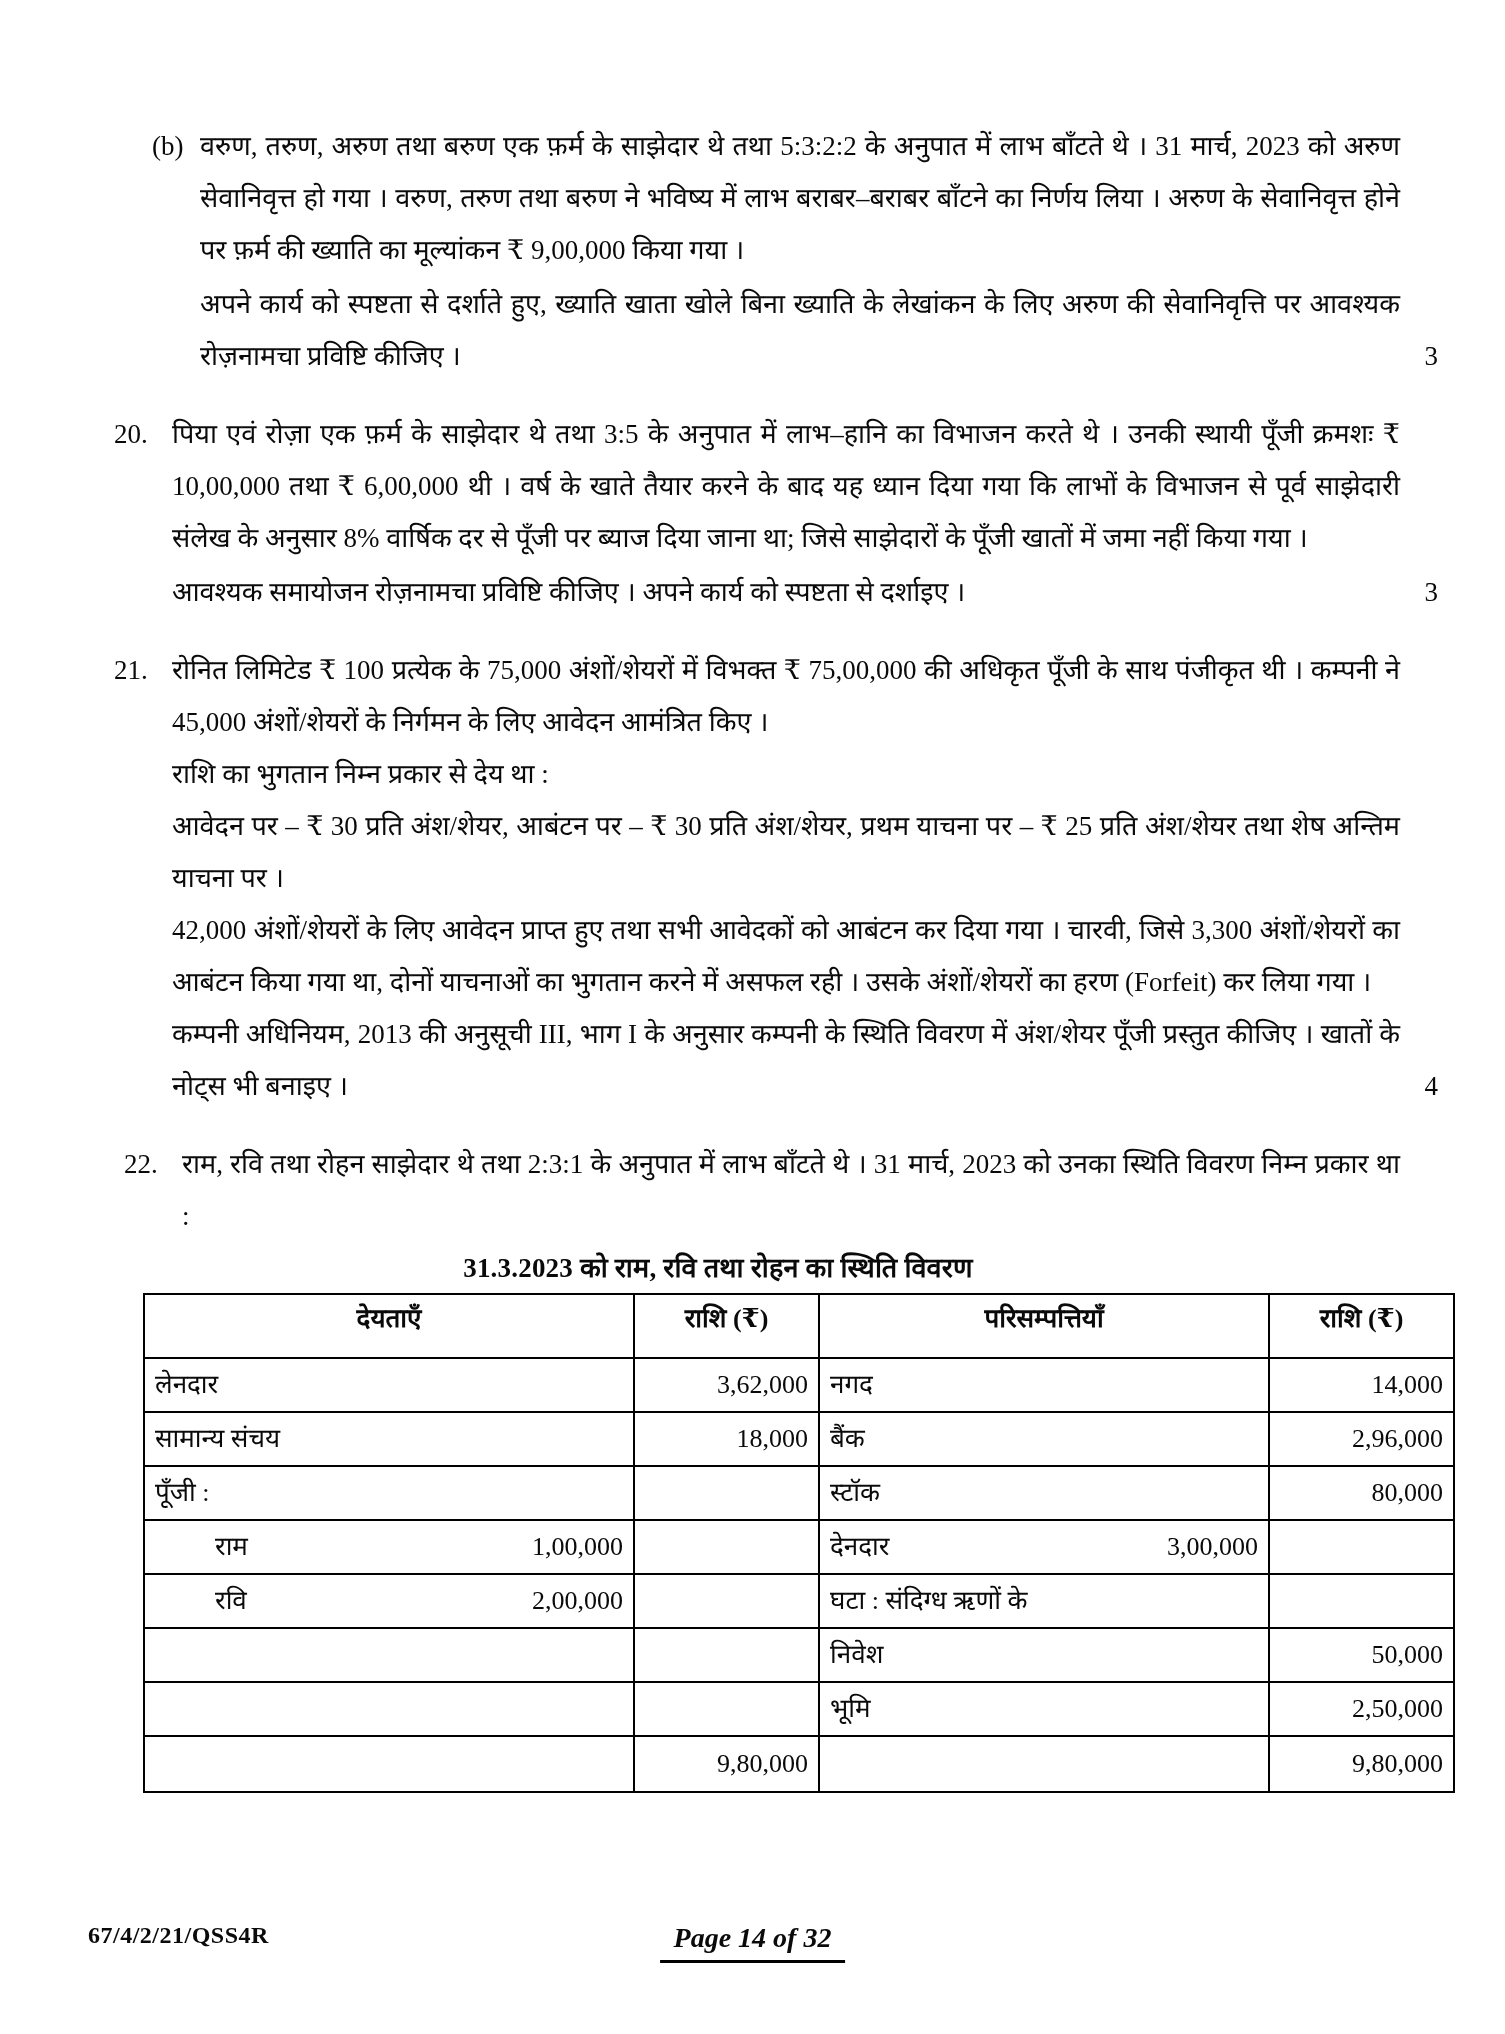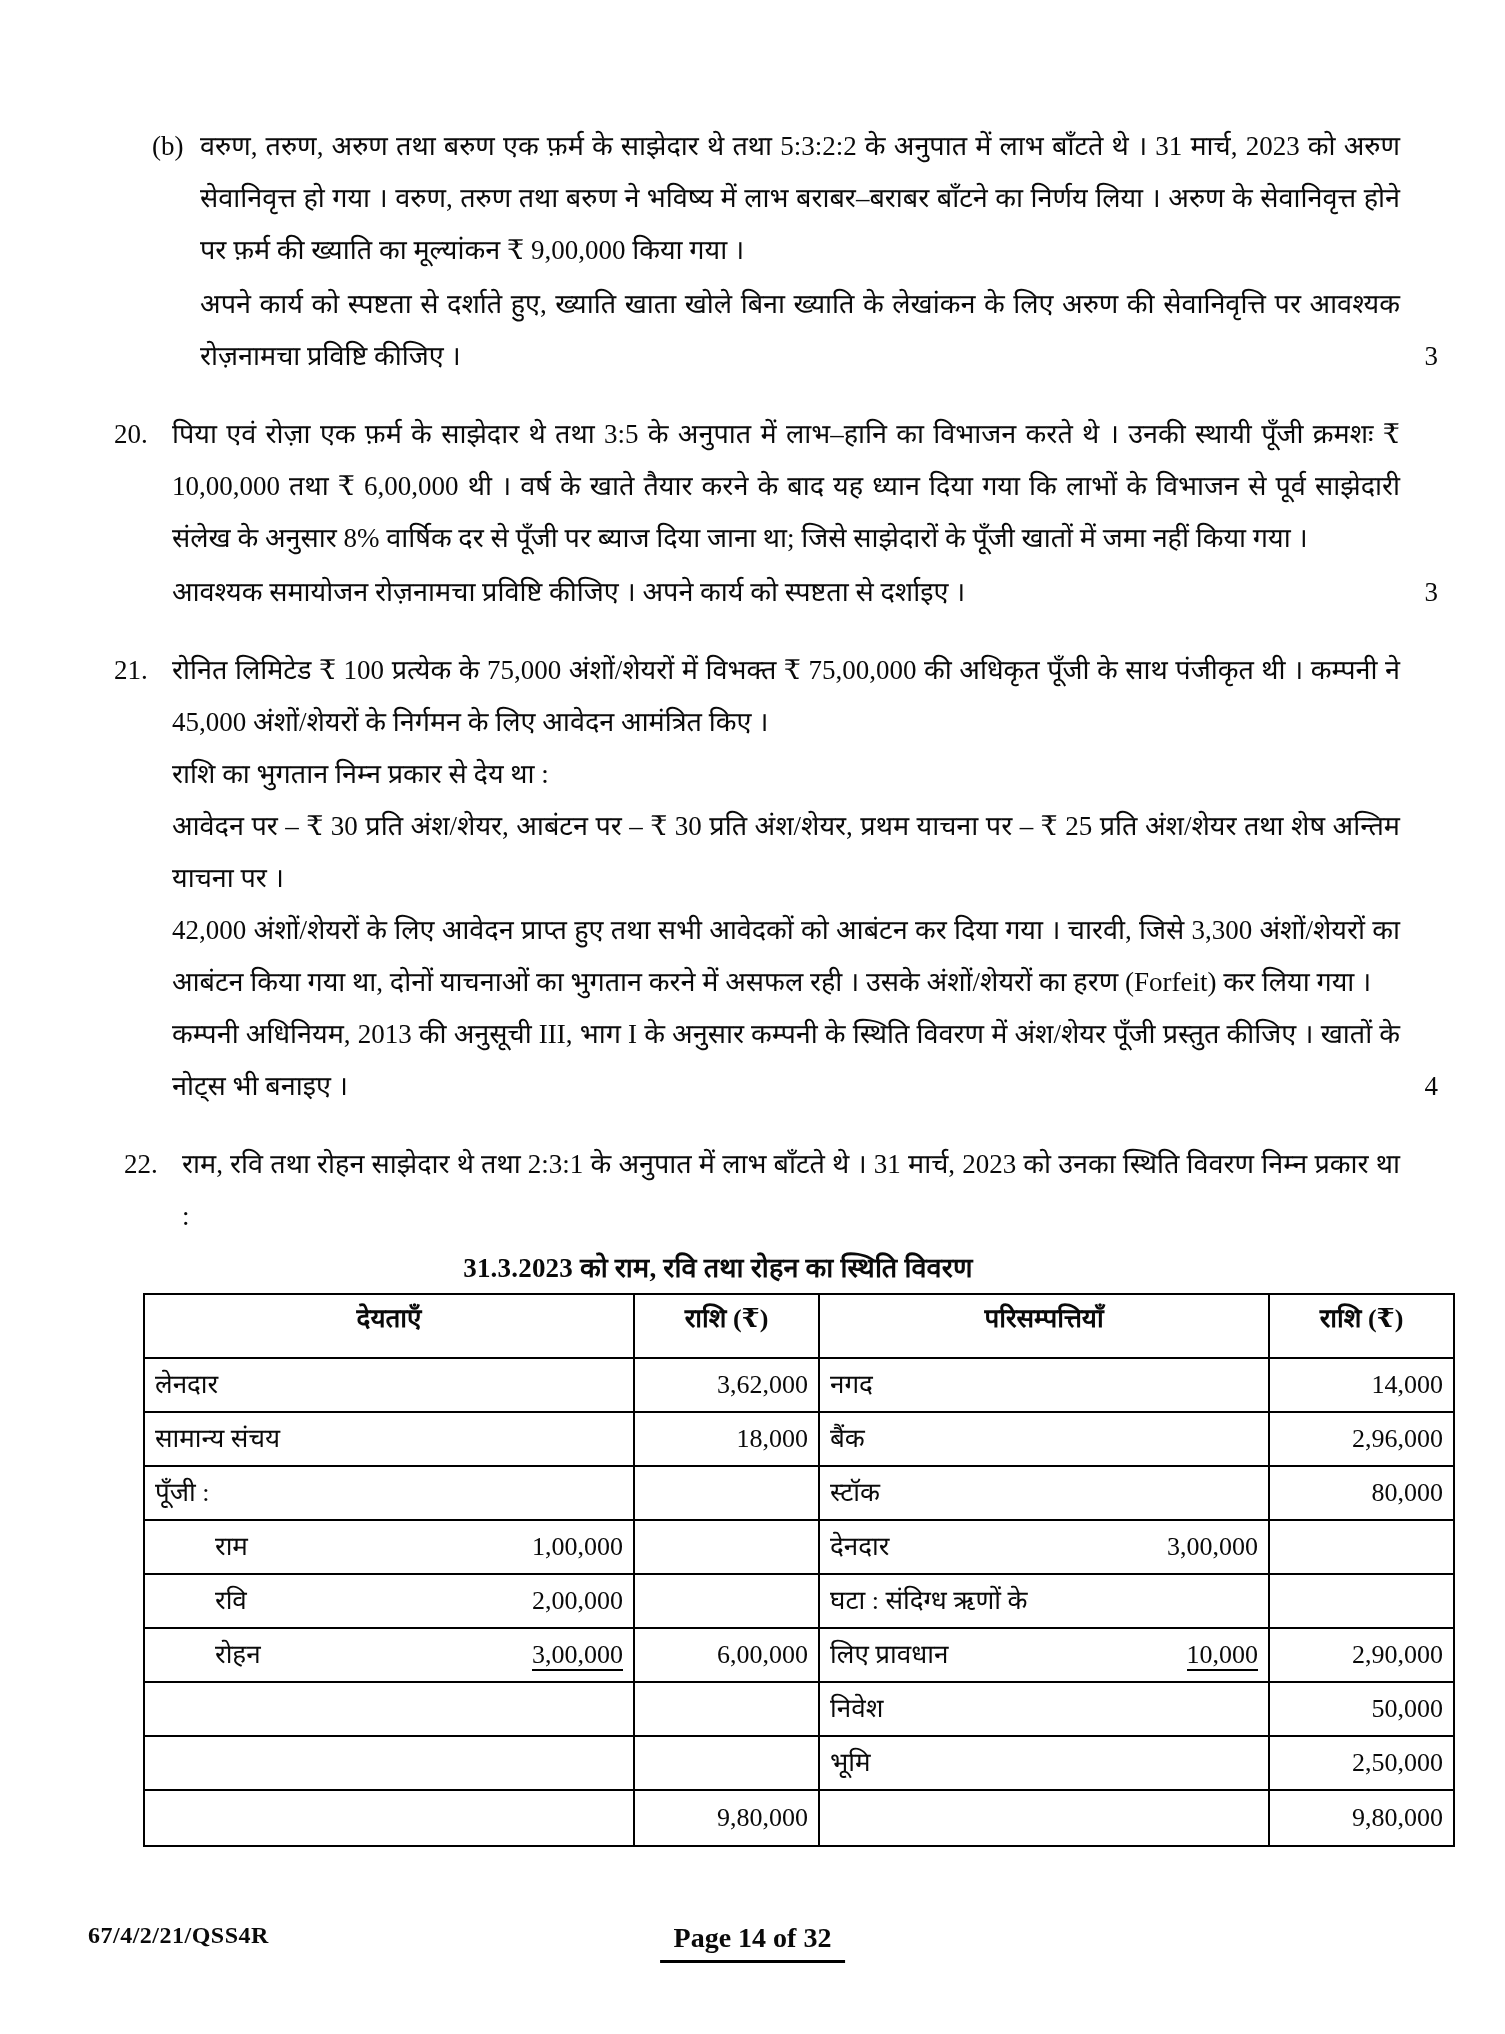--- a/index.html
+++ b/index.html
@@ -160,20 +160,21 @@
     font-size: 24px;
     font-weight: bold;
     letter-spacing: 0.5px;
   }
   .footer-page {
     position: absolute;
     left: 50%;
     transform: translateX(-50%);
     top: 0;
     font-size: 28px;
+    font-style: italic;
     font-weight: bold;
     padding: 0 14px 6px 14px;
     border-bottom: 3px solid #000;
   }
 </style>
 </head>
 <body>
 
 <div class="page">
   <div class="content">
@@ -277,28 +278,20 @@
 
           <tr class="cellrow">
             <td class="l indent nointernal">रवि</td>
             <td class="r nointernal-l nointernal">2,00,000</td>
             <td class="r"></td>
             <td class="l nointernal">घटा : संदिग्ध ऋणों के</td>
             <td class="r nointernal-l nointernal"></td>
             <td class="r"></td>
           </tr>
 
-          <tr class="cellrow">
-            <td class="l indent nointernal">रोहन</td>
-            <td class="r nointernal-l nointernal"><span class="ul-num">3,00,000</span></td>
-            <td class="r">6,00,000</td>
-            <td class="l nointernal">लिए प्रावधान</td>
-            <td class="r nointernal-l nointernal"><span class="ul-num">10,000</span></td>
-            <td class="r">2,90,000</td>
-          </tr>
 
           <tr class="cellrow">
             <td class="l nointernal"></td>
             <td class="r nointernal-l nointernal"></td>
             <td class="r"></td>
             <td class="l nointernal">निवेश</td>
             <td class="r nointernal-l nointernal"></td>
             <td class="r">50,000</td>
           </tr>
 

